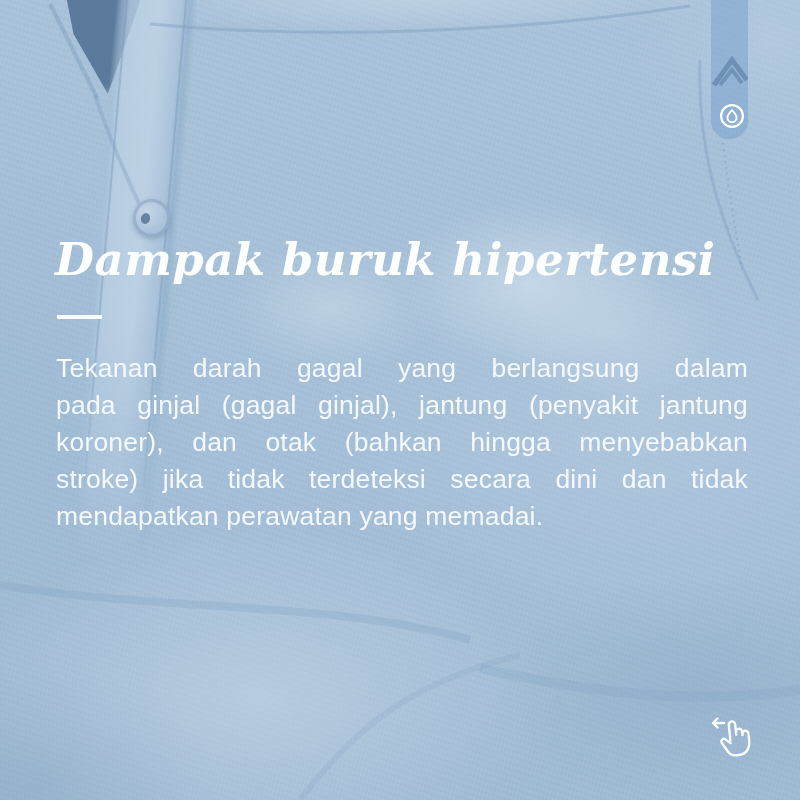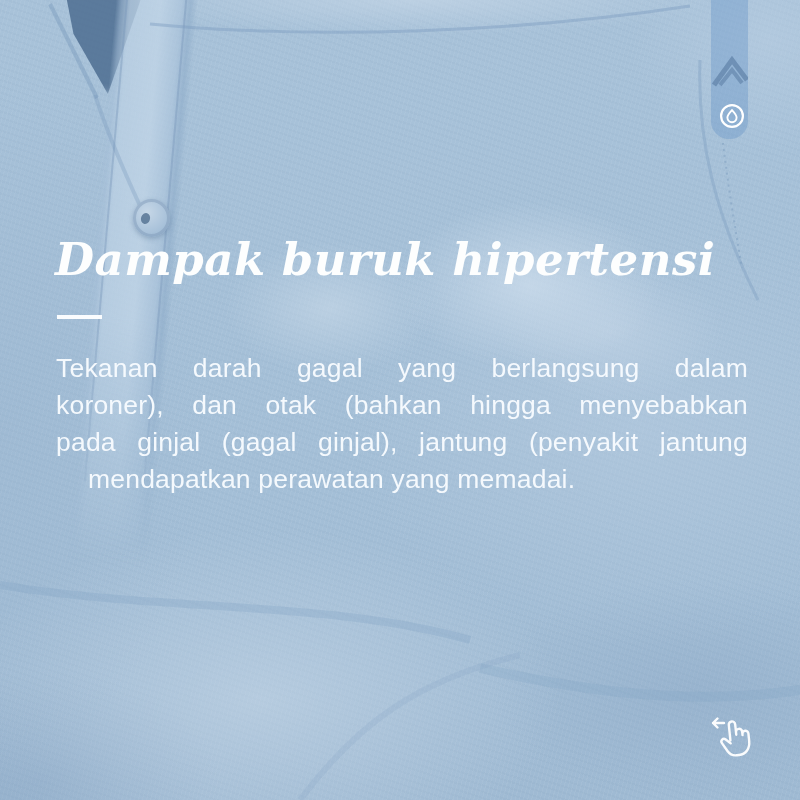--- a/index.html
+++ b/index.html
@@ -77,21 +77,21 @@
   .dash{position:absolute;left:57px;top:315px;width:45px;height:4px;background:#fafcfe;}
   .body{
     position:absolute;left:56px;top:350px;width:692px;
     color:rgba(249,252,255,.95);
     font-size:26.5px;line-height:37px;font-weight:300;letter-spacing:.2px;
   }
   .body-line{
     height:37px;overflow:hidden;
     text-align:justify;text-align-last:justify;text-justify:inter-word;
   }
-  .body-line:last-child{text-align-last:left;margin-left:32px;}
+  .body-line:last-child{text-align-last:left;}
   
   .swipe{position:absolute;left:710px;top:715px;width:46px;height:48px;cursor:pointer;}
 </style>
 </head>
 <body>
 
 <div class="card">
 
   <div class="bg">
     <div class="bg-base"></div>
@@ -122,22 +122,23 @@
       <circle cx="13" cy="13" r="10.9" fill="none" stroke="#ffffff" stroke-width="2.2"></circle>
       <path d="M13 7.2 C16 10.4 17.6 12.5 17.6 14.6 a4.6 4.6 0 1 1 -9.2 0 C8.4 12.5 10 10.4 13 7.2 Z" fill="none" stroke="#ffffff" stroke-width="1.9"></path>
     </svg>
   </div>
 
   <h1 class="title">Dampak buruk hipertensi</h1>
   <div class="dash"></div>
 
   <div class="body">
     <div class="body-line">Tekanan darah gagal yang berlangsung dalam</div>
+    <div class="body-line">pada ginjal (gagal ginjal), jantung (penyakit jantung</div>
     <div class="body-line">koroner), dan otak (bahkan hingga menyebabkan</div>
-    <div class="body-line">pada ginjal (gagal ginjal), jantung (penyakit jantung</div>
+    <div class="body-line">stroke) jika tidak terdeteksi secara dini dan tidak</div>
     <div class="body-line">mendapatkan perawatan yang memadai.</div>
   </div>
 
   <div class="swipe">
     <svg width="46" height="48" viewBox="0 0 46 48">
       <g fill="none" stroke="rgba(255,255,255,.95)" stroke-width="2.4" stroke-linecap="round" stroke-linejoin="round">
         <path d="M14 8 H3 M7.5 3.5 L3 8 L7.5 12.5"></path>
         <g transform="rotate(-6 24 26)">
           <path d="M20.5 25 V9.5 a3.2 3.2 0 0 1 6.4 0 V20
                    m0 -2.5 a3.1 3.1 0 0 1 6.2 0 V21

